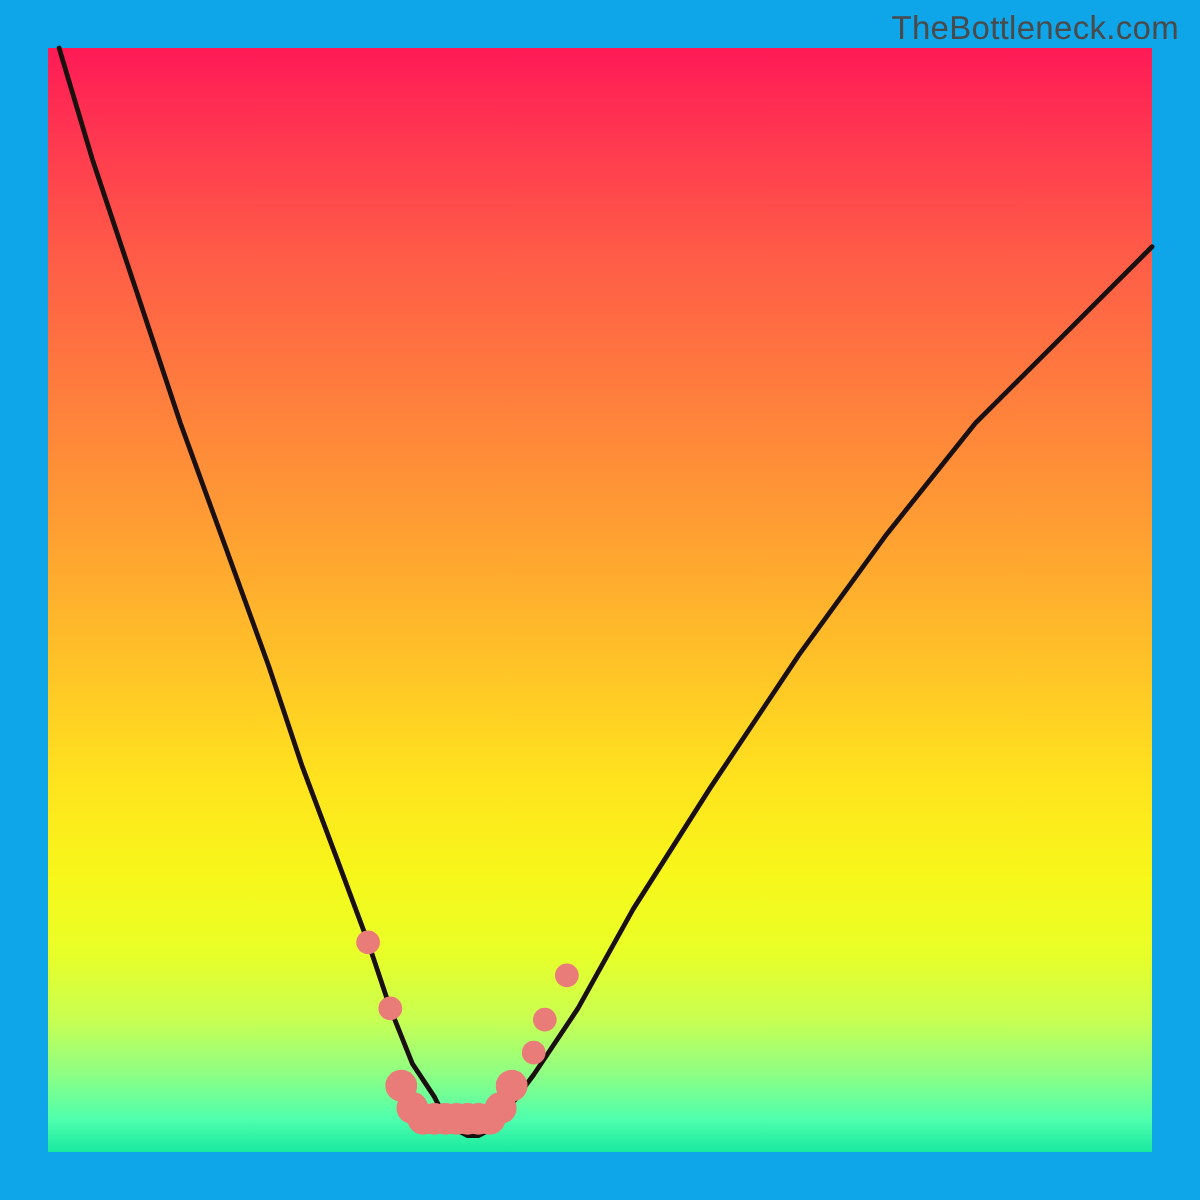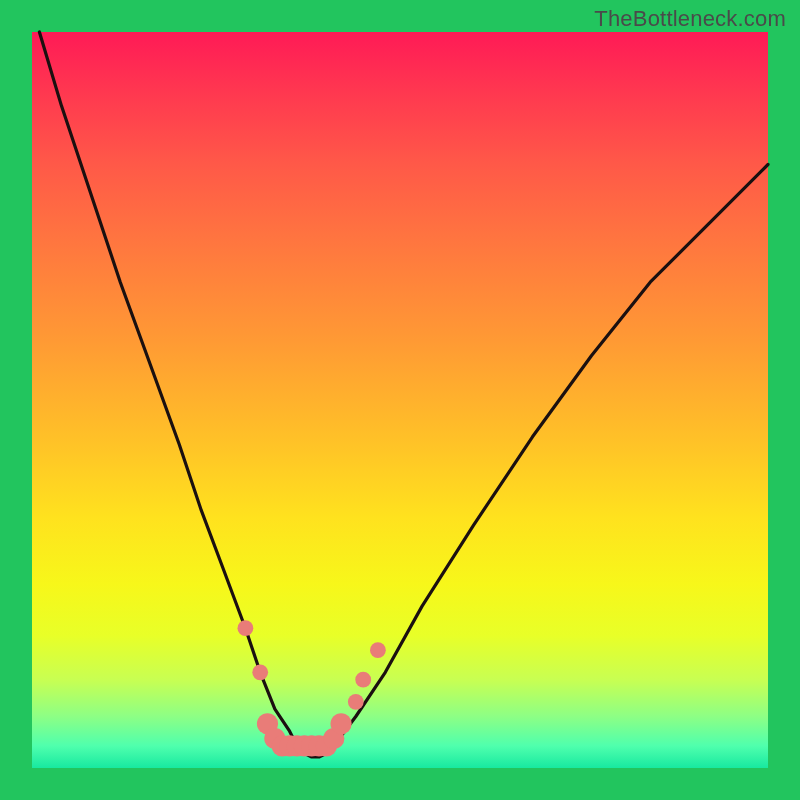--- a/index.html
+++ b/index.html
@@ -10,21 +10,21 @@
     overflow: hidden;
     background: #000;
     font-family: Arial, Helvetica, sans-serif;
   }
   .frame {
     position: absolute;
     top: 0;
     left: 0;
     width: 800px;
     height: 800px;
-    background: #22c55e;
+    background: #0ea5e9;
   }
   .plot-area {
     position: absolute;
     top: 32px;
     left: 32px;
     width: 736px;
     height: 736px;
     background: linear-gradient(
       to bottom,
       #ff1a56 0%,

